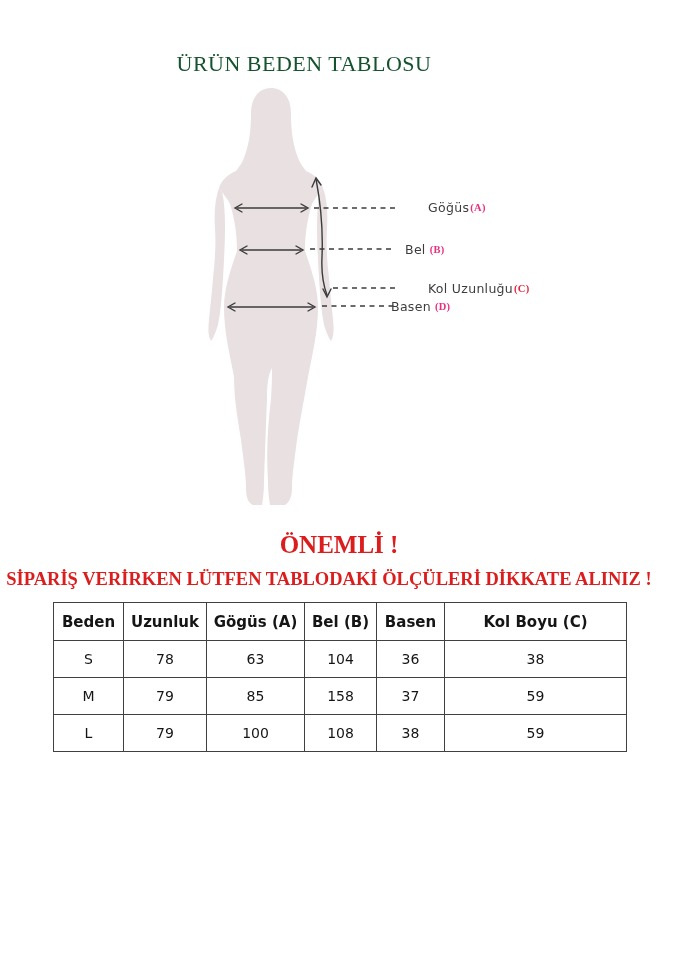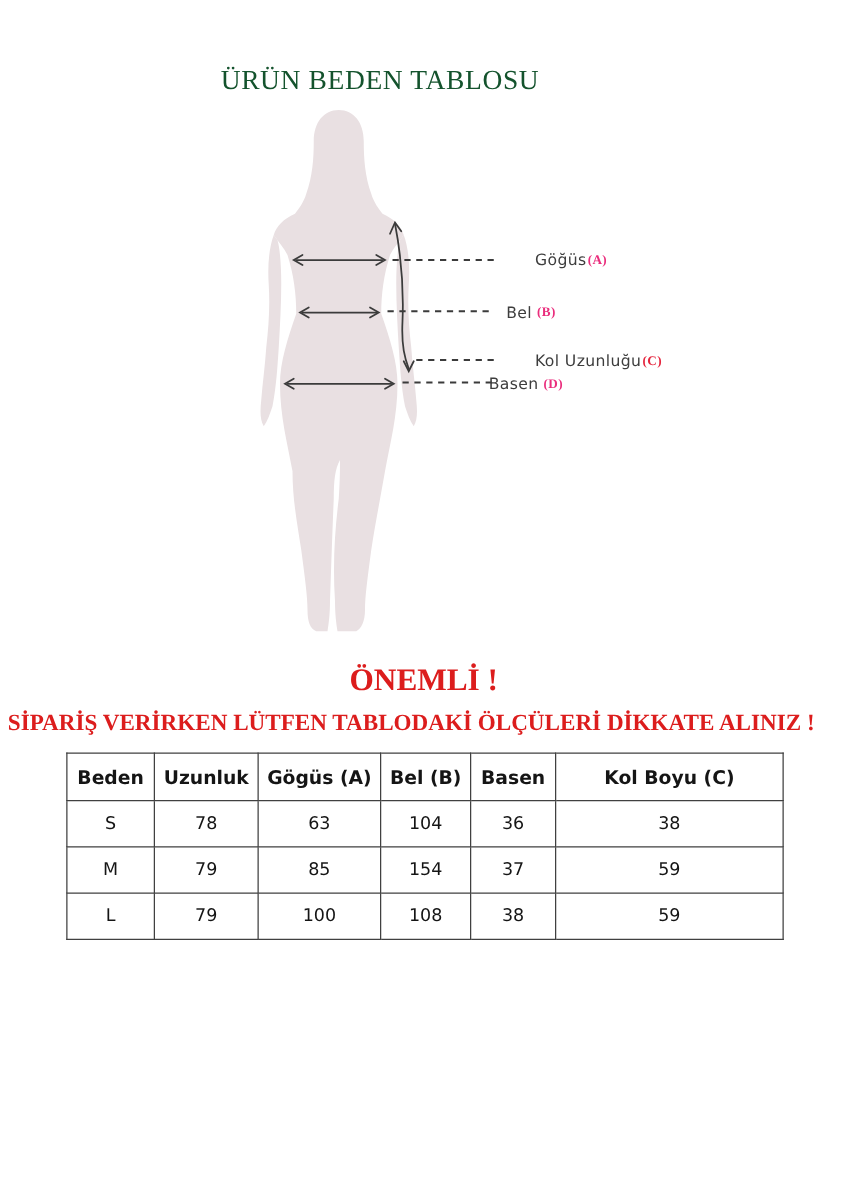--- a/index.html
+++ b/index.html
@@ -131,21 +131,21 @@
         <td>78</td>
         <td>63</td>
         <td>104</td>
         <td>36</td>
         <td>38</td>
       </tr>
       <tr>
         <td>M</td>
         <td>79</td>
         <td>85</td>
-        <td>154</td>
+        <td>158</td>
         <td>37</td>
         <td>59</td>
       </tr>
       <tr>
         <td>L</td>
         <td>79</td>
         <td>100</td>
         <td>108</td>
         <td>38</td>
         <td>59</td>

